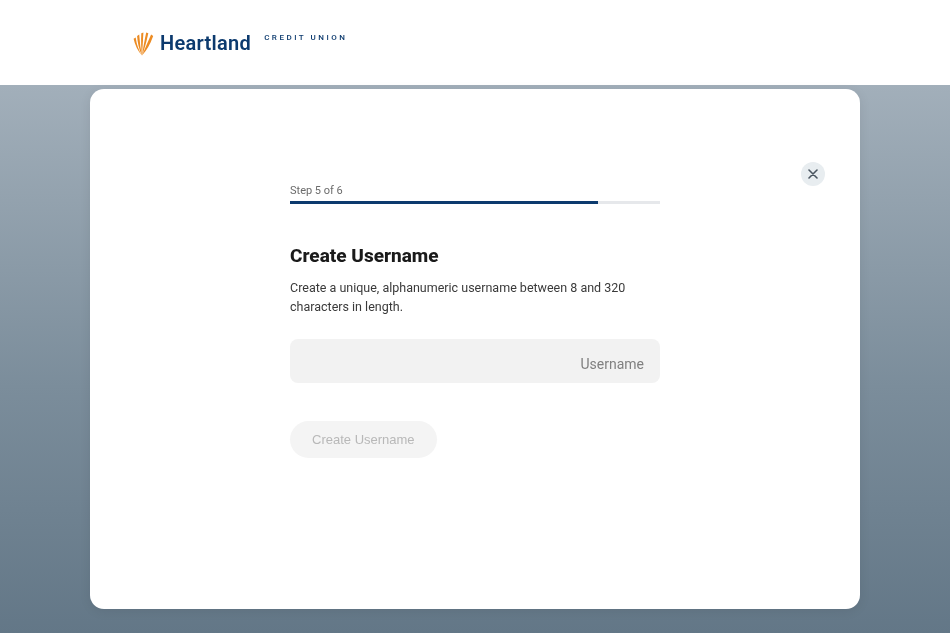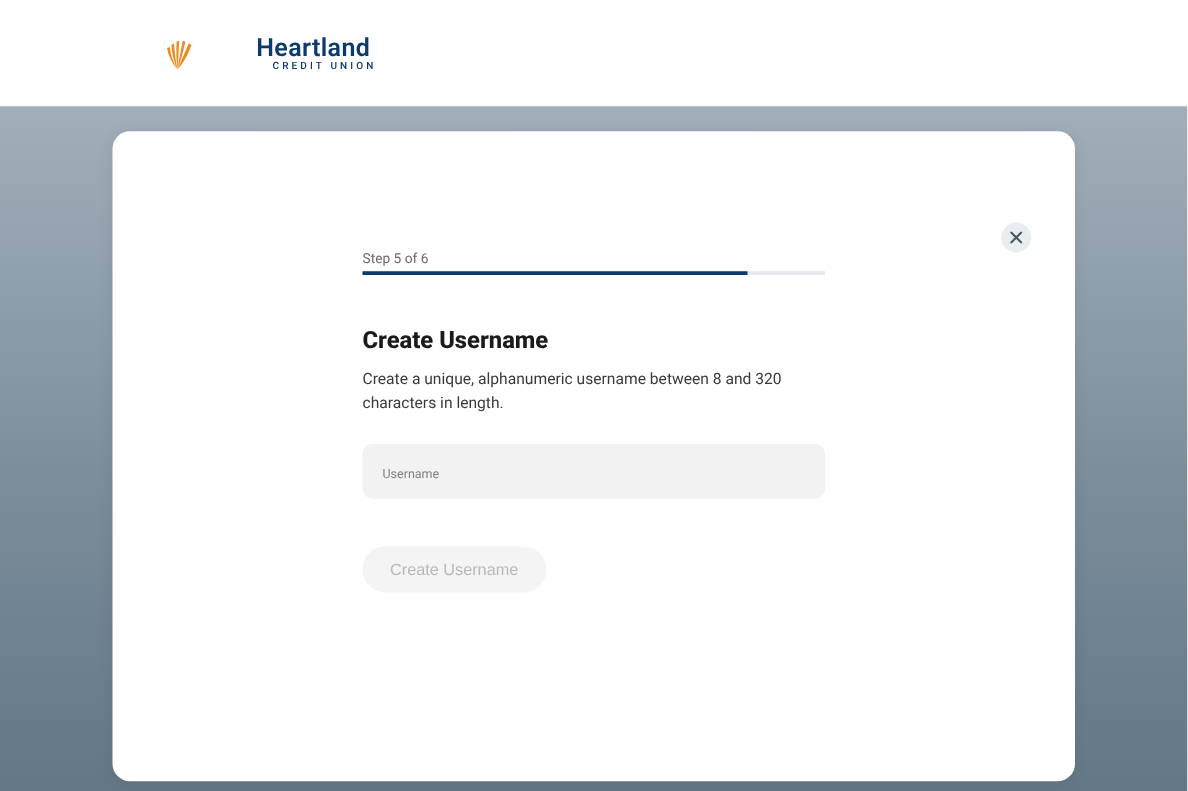--- a/index.html
+++ b/index.html
@@ -31,23 +31,22 @@
       gap: 4px;
     }
     
     .logo-icon {
       width: 28px;
       height: 28px;
     }
     
     .logo-text {
       display: flex;
-      flex-direction: column;
+      flex-direction: row;
       line-height: 1;
-      margin-left: 45px;
     }
     
     .logo-main {
       color: #0c3a6e;
       font-size: 20px;
       font-weight: 600;
       letter-spacing: 0.3px;
     }
     
     .logo-sub {
@@ -56,21 +55,21 @@
       letter-spacing: 2.5px;
       font-weight: 500;
       margin-top: 1px;
       padding-left: 13px;
     }
     
     .page-body {
       background: linear-gradient(180deg, #a2afba 0%, #7b8d9b 55%, #637787 100%);
       height: 548px;
       width: 100%;
-      padding-top: 20px;
+      padding-top: 4px;
       display: flex;
       justify-content: center;
     }
     
     .card {
       background: #fff;
       width: 770px;
       border-radius: 14px;
       height: 520px;
       position: relative;
@@ -142,22 +141,23 @@
       border-radius: 8px;
       height: 44px;
       padding: 6px 16px 0 16px;
       display: flex;
       flex-direction: column;
       justify-content: center;
       margin-bottom: 38px;
     }
     
     .field-label {
-      font-size: 10px;
+      font-size: 14px;
       color: #808080;
+      text-align: right;
     }
     
     .field-input {
       border: none;
       background: transparent;
       outline: none;
       font-size: 14px;
       color: #333;
       height: 0;
     }

